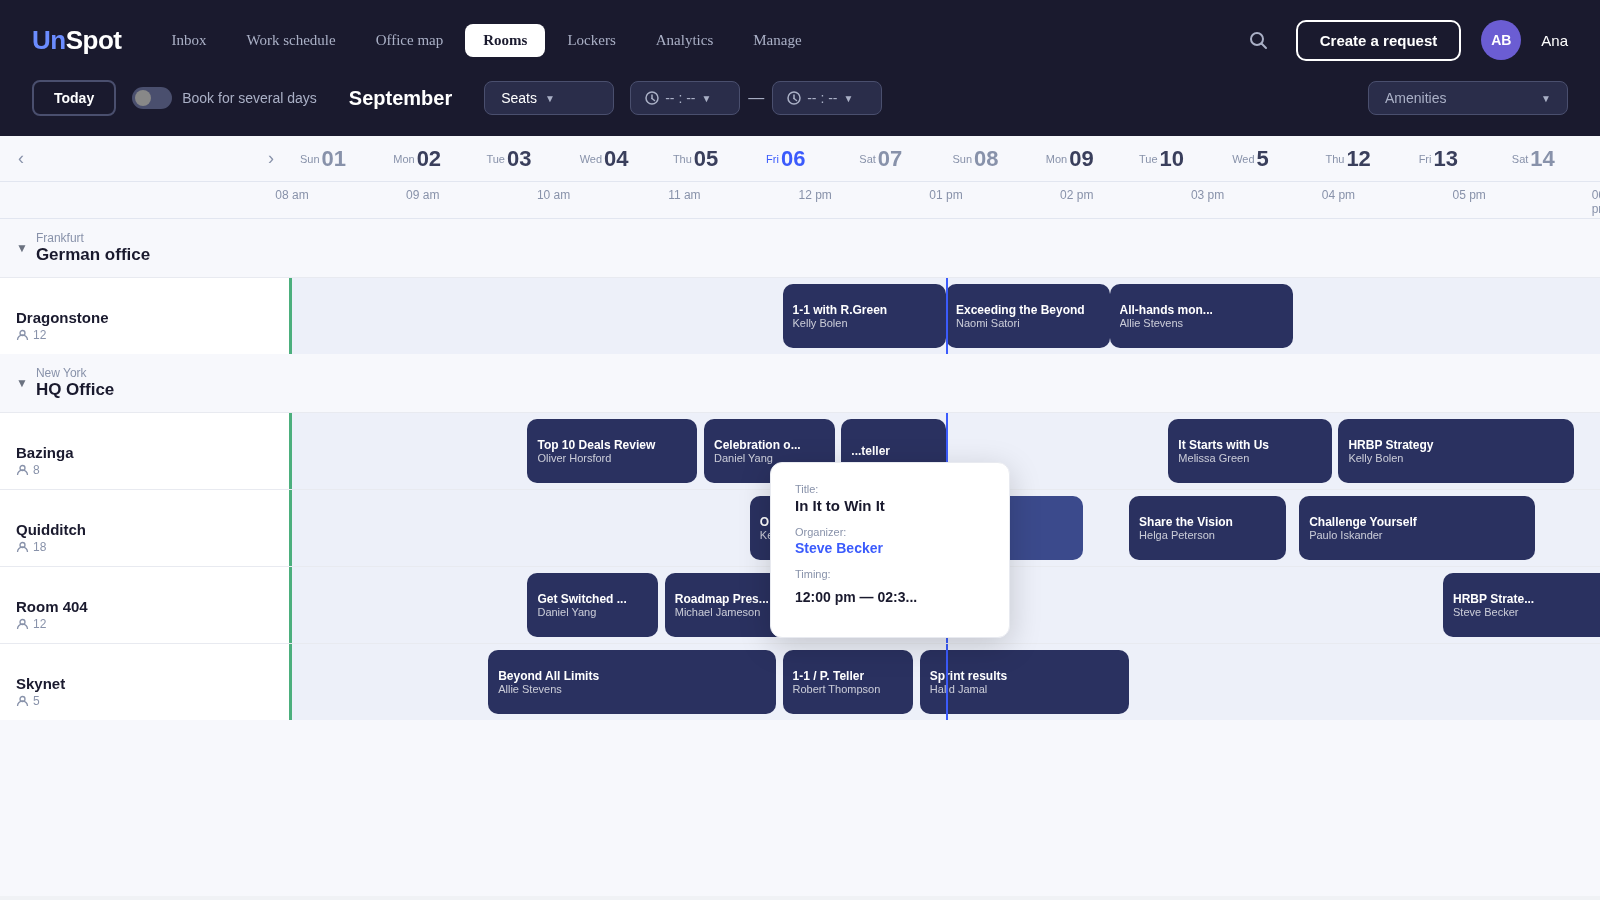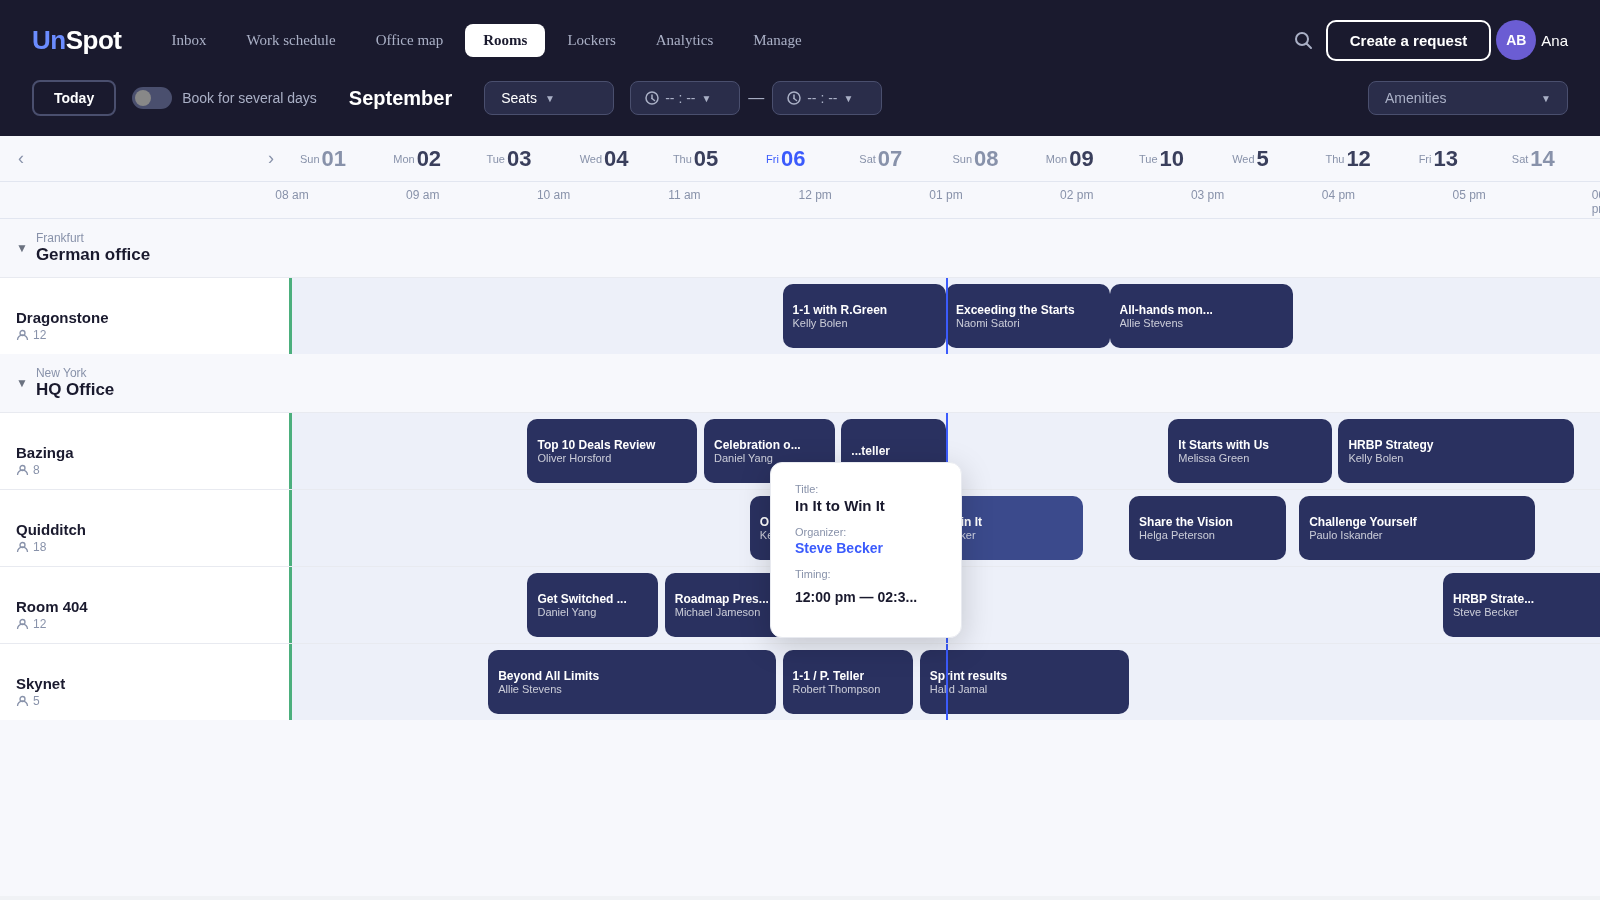--- a/index.html
+++ b/index.html
@@ -38,21 +38,21 @@
       font-family: Liberation Serif, serif;
     }
     .nav-link.active {
       background: white;
       color: #1a1a2e;
       font-weight: 600;
     }
     .nav-right {
       display: flex;
       align-items: center;
-      gap: 5px;
+      gap: 20px;
     }
     .search-icon-btn {
       color: #aab0c6;
       width: 36px; height: 36px;
       display: flex; align-items: center; justify-content: center;
       cursor: pointer;
       font-size: 18px;
     }
     .create-request-btn {
       background: transparent;
@@ -357,21 +357,21 @@
       z-index: 10;
     }
 
     
     .tooltip {
       position: fixed;
       background: white;
       border-radius: 12px;
       box-shadow: 0 8px 32px rgba(0,0,0,0.18);
       padding: 20px 24px;
-      width: 192px;
+      width: 240px;
       z-index: 100;
       border: 1px solid #e8eaf0;
     }
     .tooltip-label {
       font-size: 11px;
       color: #8892aa;
       font-weight: 500;
       margin-bottom: 2px;
     }
     .tooltip-value {
@@ -559,21 +559,21 @@
         <span>12</span>
       </div>
     </div>
           <div class="room-timeline" style="position: relative;">
             <div class="current-time-line" style="left: 50%;"></div>
             <div class="event-block dark" style="left: 37.5%; width: 12.5%;">
         <span class="event-title">1-1 with R.Green</span>
         <span class="event-person">Kelly Bolen</span>
       </div>
             <div class="event-block dark" style="left: 50%; width: 12.5%;">
-        <span class="event-title">Exceeding the Starts</span>
+        <span class="event-title">Exceeding the Beyond</span>
         <span class="event-person">Naomi Satori</span>
       </div>
             <div class="event-block dark" style="left: 62.5%; width: 14%;">
         <span class="event-title">All-hands mon...</span>
         <span class="event-person">Allie Stevens</span>
       </div>
           </div>
         </div>
       </div>
       <div class="office-group">

